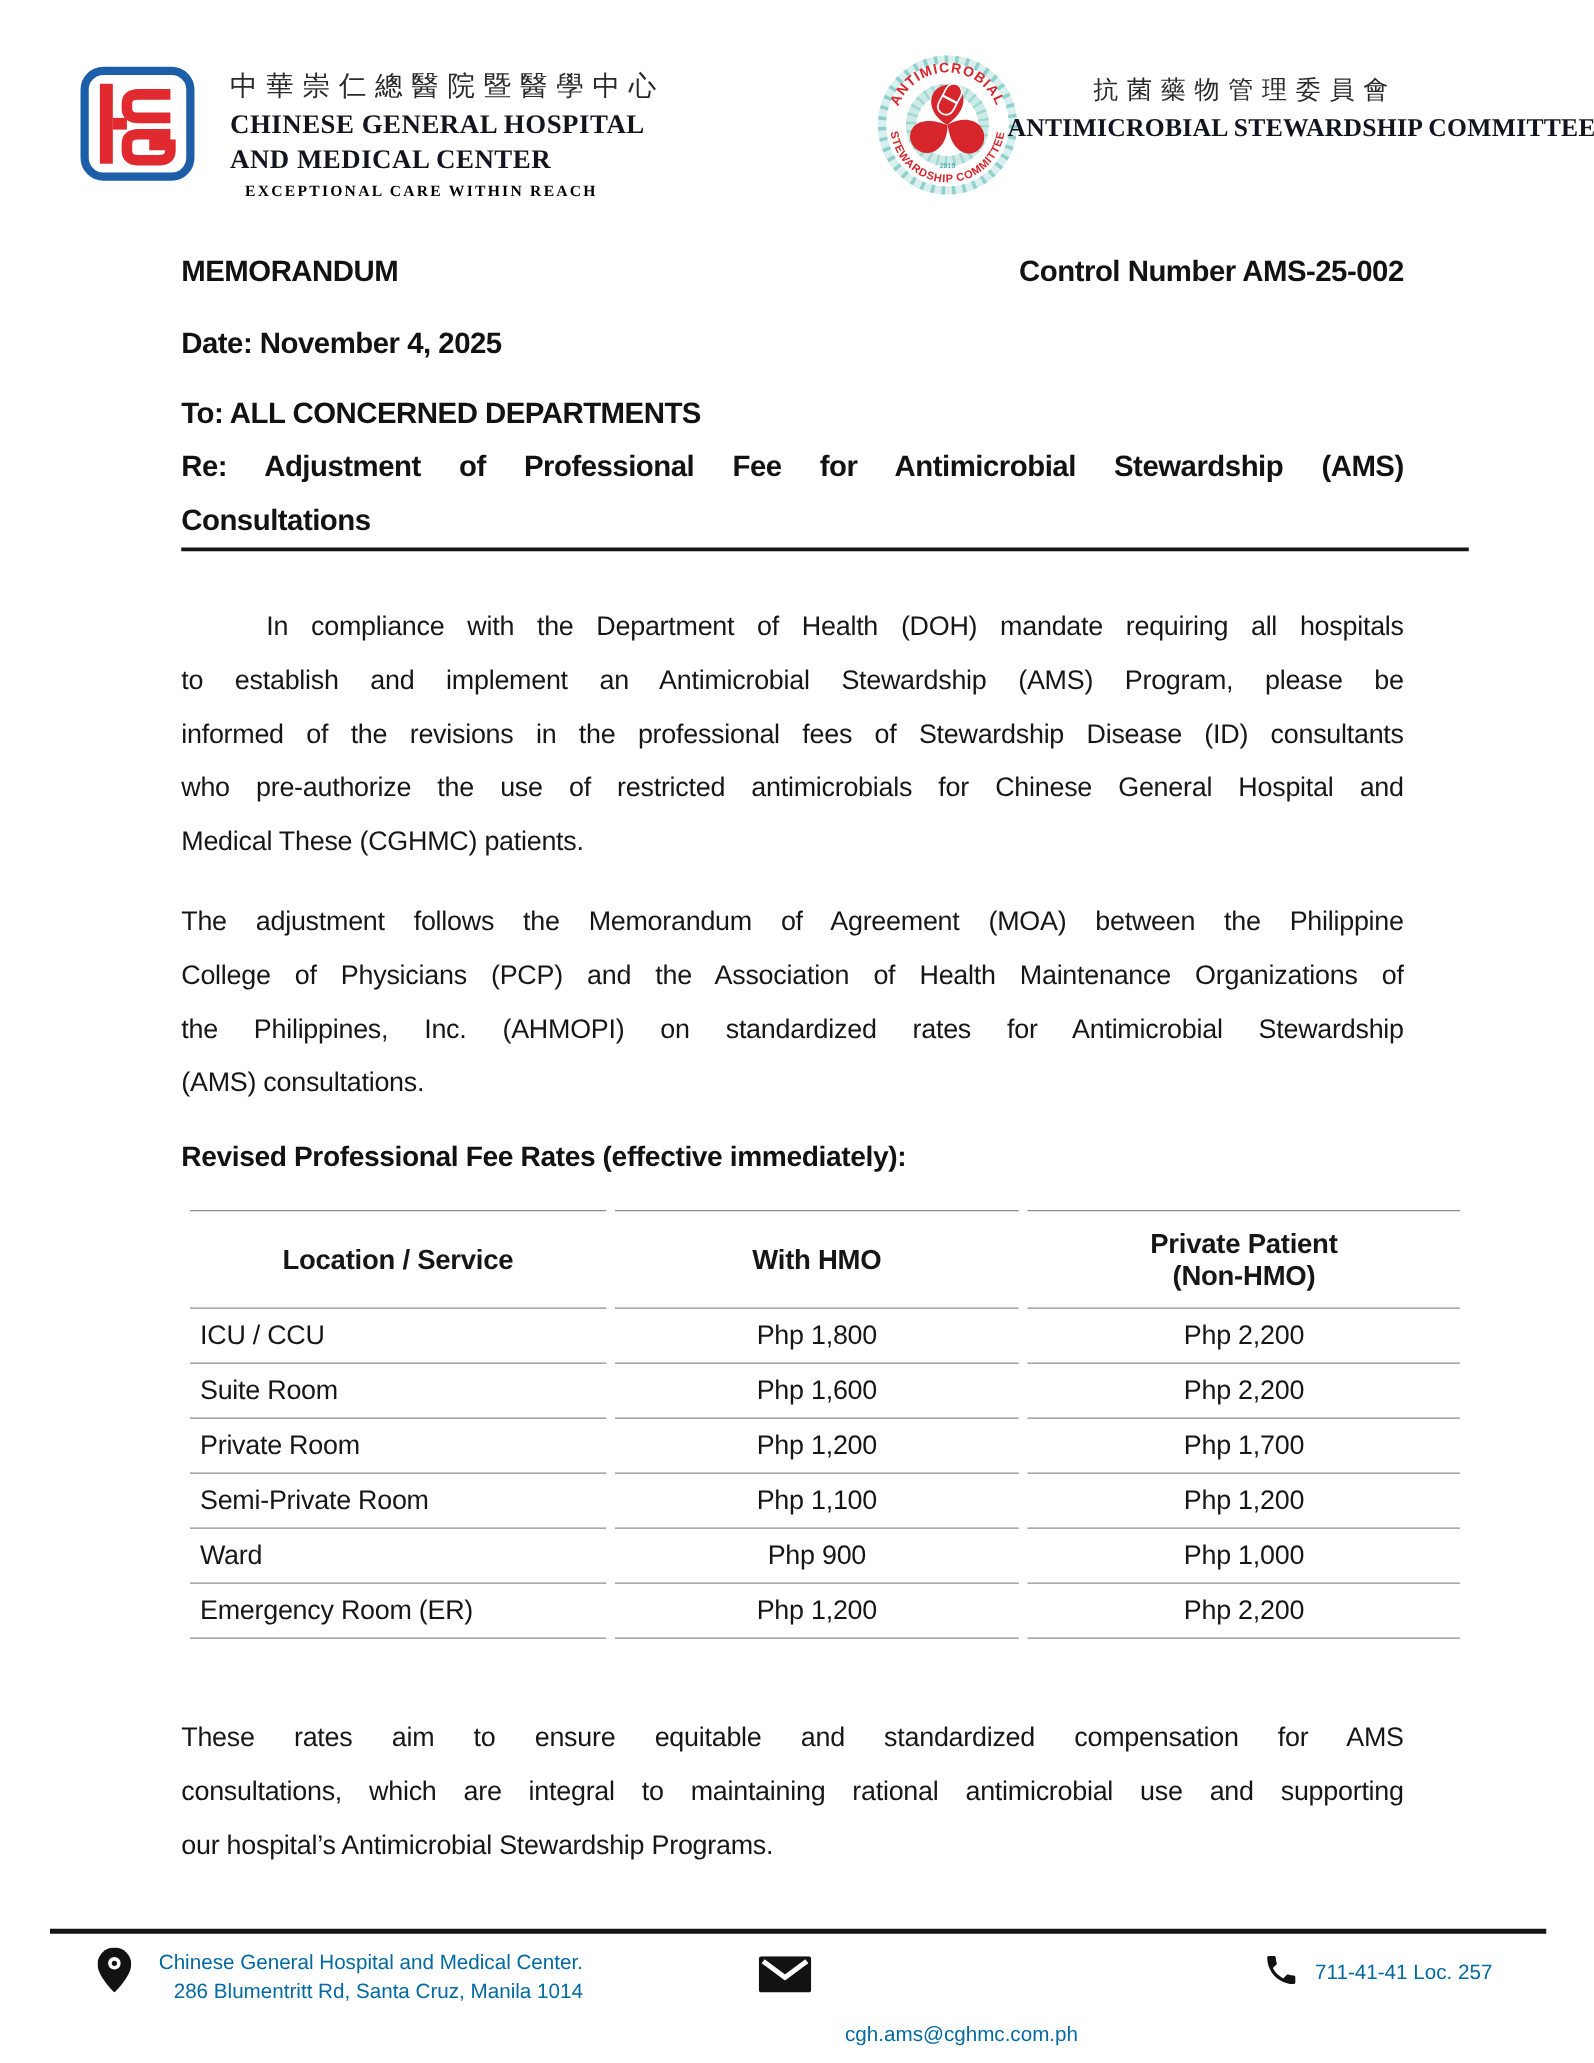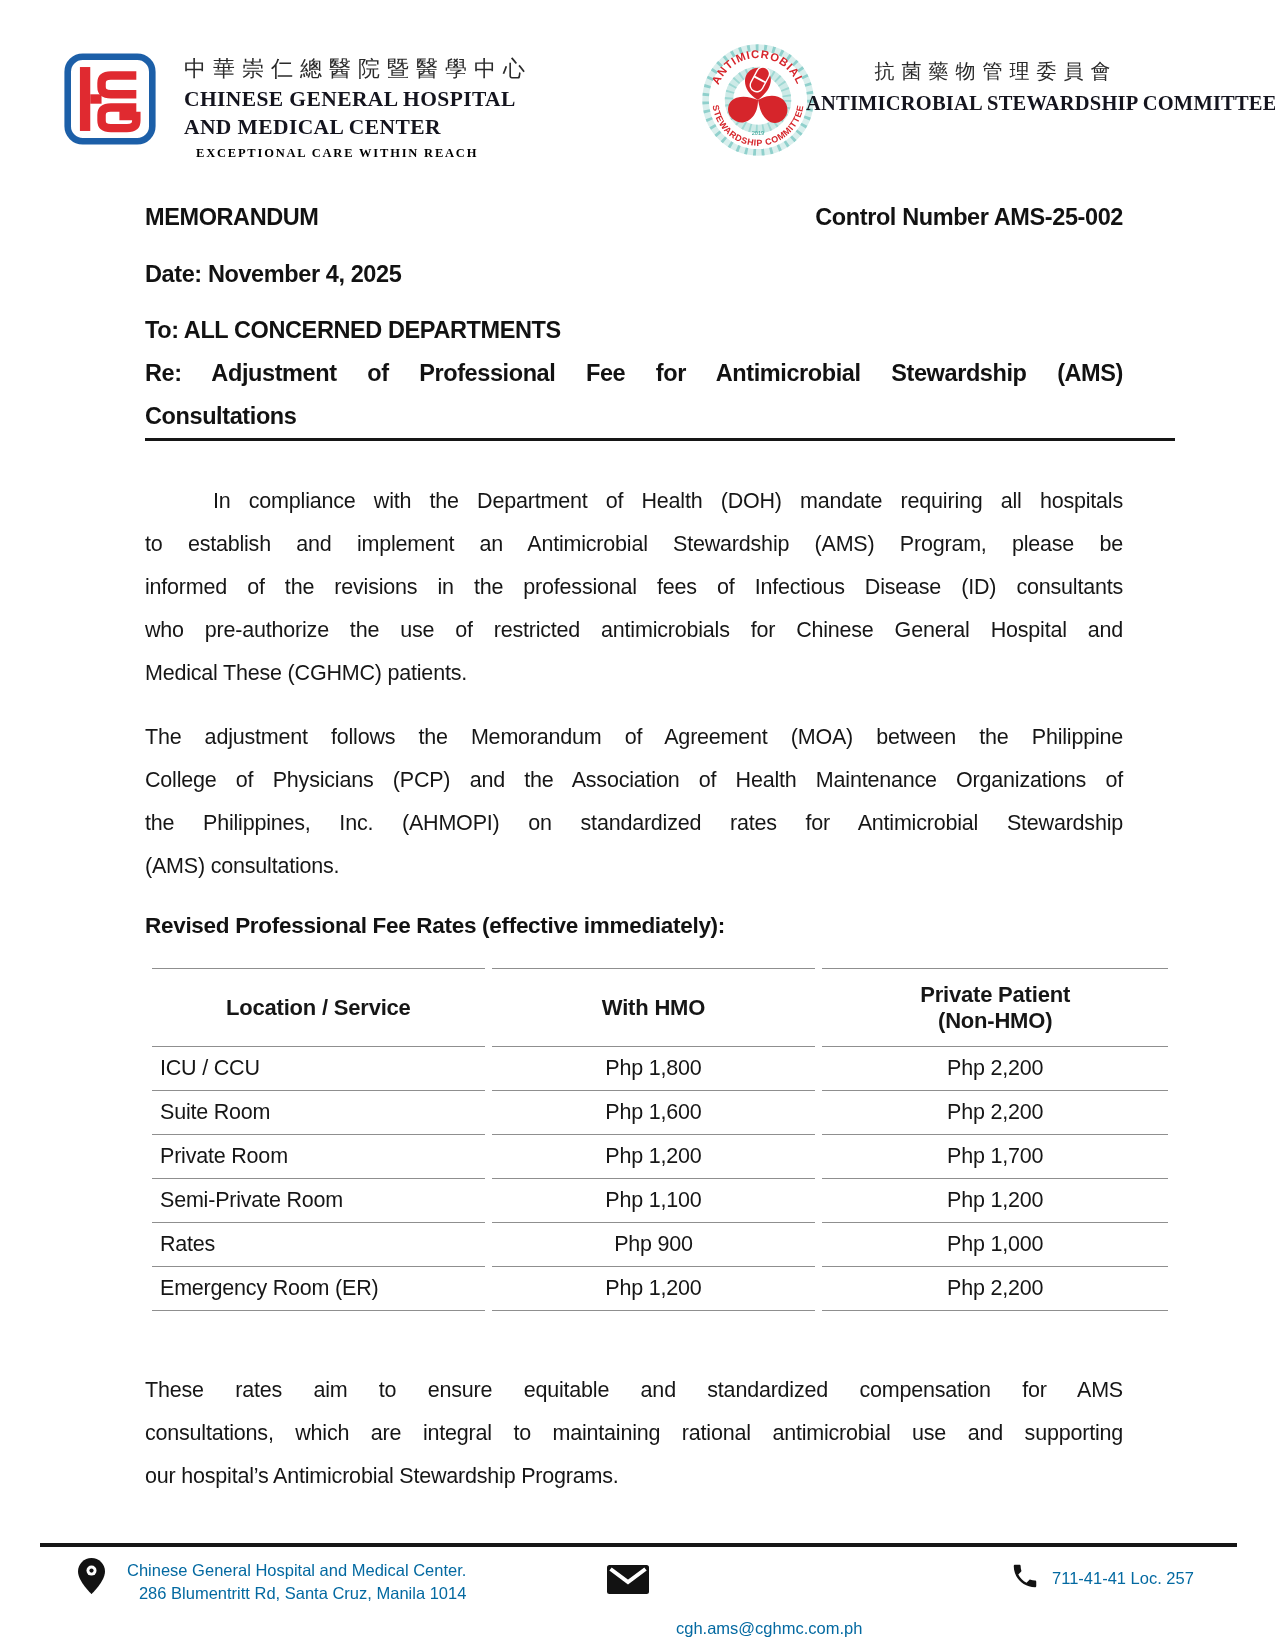--- a/index.html
+++ b/index.html
@@ -157,21 +157,21 @@
     <div class="re-block">
       <div class="jline">Re: Adjustment of Professional Fee for Antimicrobial Stewardship (AMS)</div>
       <div class="lline">Consultations</div>
     </div>
 
     <div class="rule"></div>
 
     <div class="para para-1">
       <div class="jline indent">In compliance with the Department of Health (DOH) mandate requiring all hospitals</div>
       <div class="jline">to establish and implement an Antimicrobial Stewardship (AMS) Program, please be</div>
-      <div class="jline">informed of the revisions in the professional fees of Infectious Disease (ID) consultants</div>
+      <div class="jline">informed of the revisions in the professional fees of Stewardship Disease (ID) consultants</div>
       <div class="jline">who pre-authorize the use of restricted antimicrobials for Chinese General Hospital and</div>
       <div class="lline">Medical These (CGHMC) patients.</div>
     </div>
 
     <div class="para para-2">
       <div class="jline">The adjustment follows the Memorandum of Agreement (MOA) between the Philippine</div>
       <div class="jline">College of Physicians (PCP) and the Association of Health Maintenance Organizations of</div>
       <div class="jline">the Philippines, Inc. (AHMOPI) on standardized rates for Antimicrobial Stewardship</div>
       <div class="lline">(AMS) consultations.</div>
     </div>
@@ -209,21 +209,21 @@
           <td class="loc">Private Room</td>
           <td>Php 1,200</td>
           <td>Php 1,700</td>
         </tr>
         <tr>
           <td class="loc">Semi-Private Room</td>
           <td>Php 1,100</td>
           <td>Php 1,200</td>
         </tr>
         <tr>
-          <td class="loc">Rates</td>
+          <td class="loc">Ward</td>
           <td>Php 900</td>
           <td>Php 1,000</td>
         </tr>
         <tr class="last">
           <td class="loc">Emergency Room (ER)</td>
           <td>Php 1,200</td>
           <td>Php 2,200</td>
         </tr>
       </tbody>
     </table>

